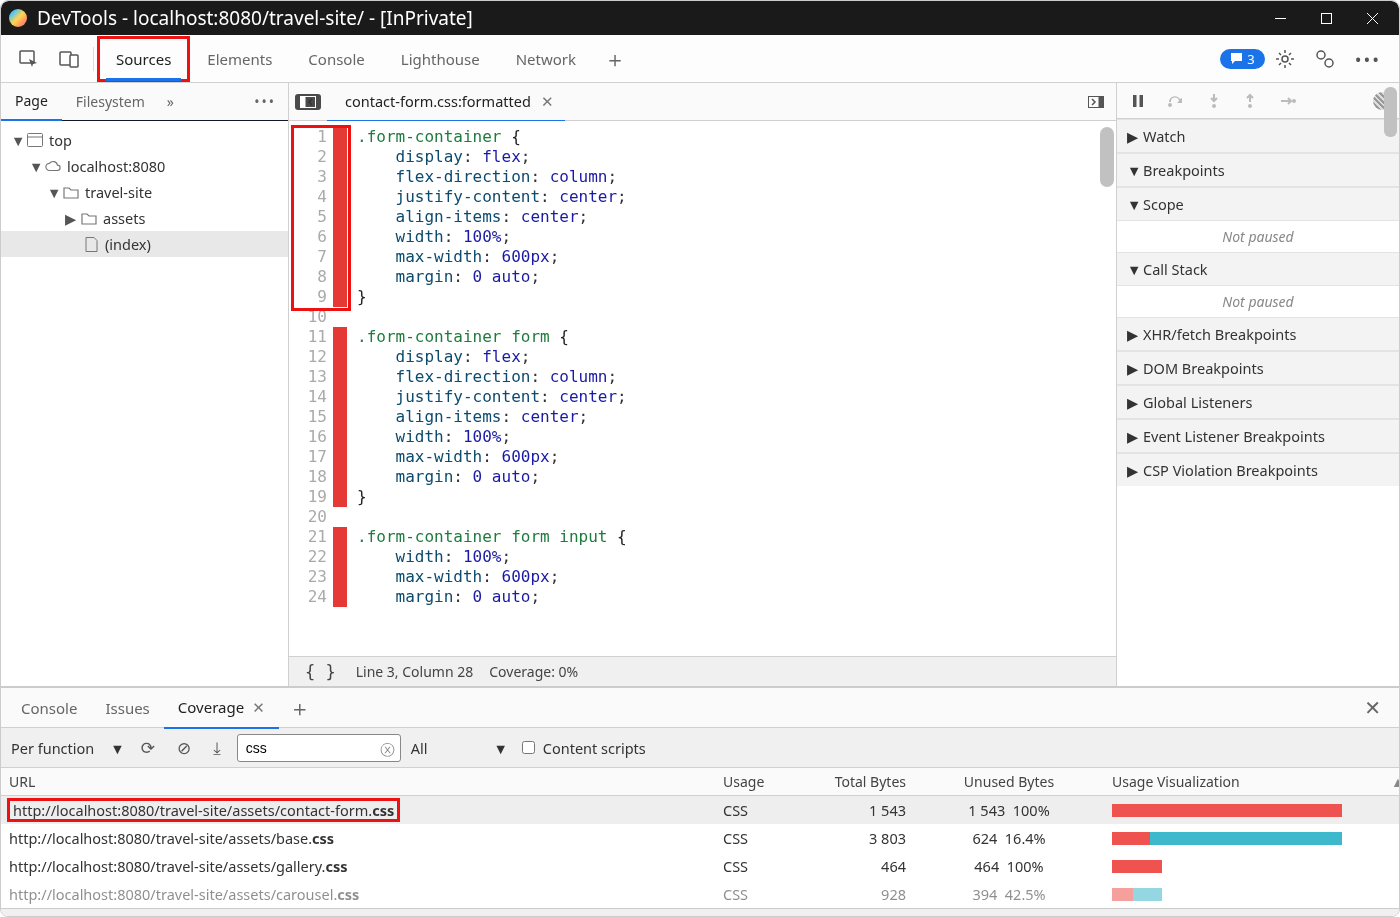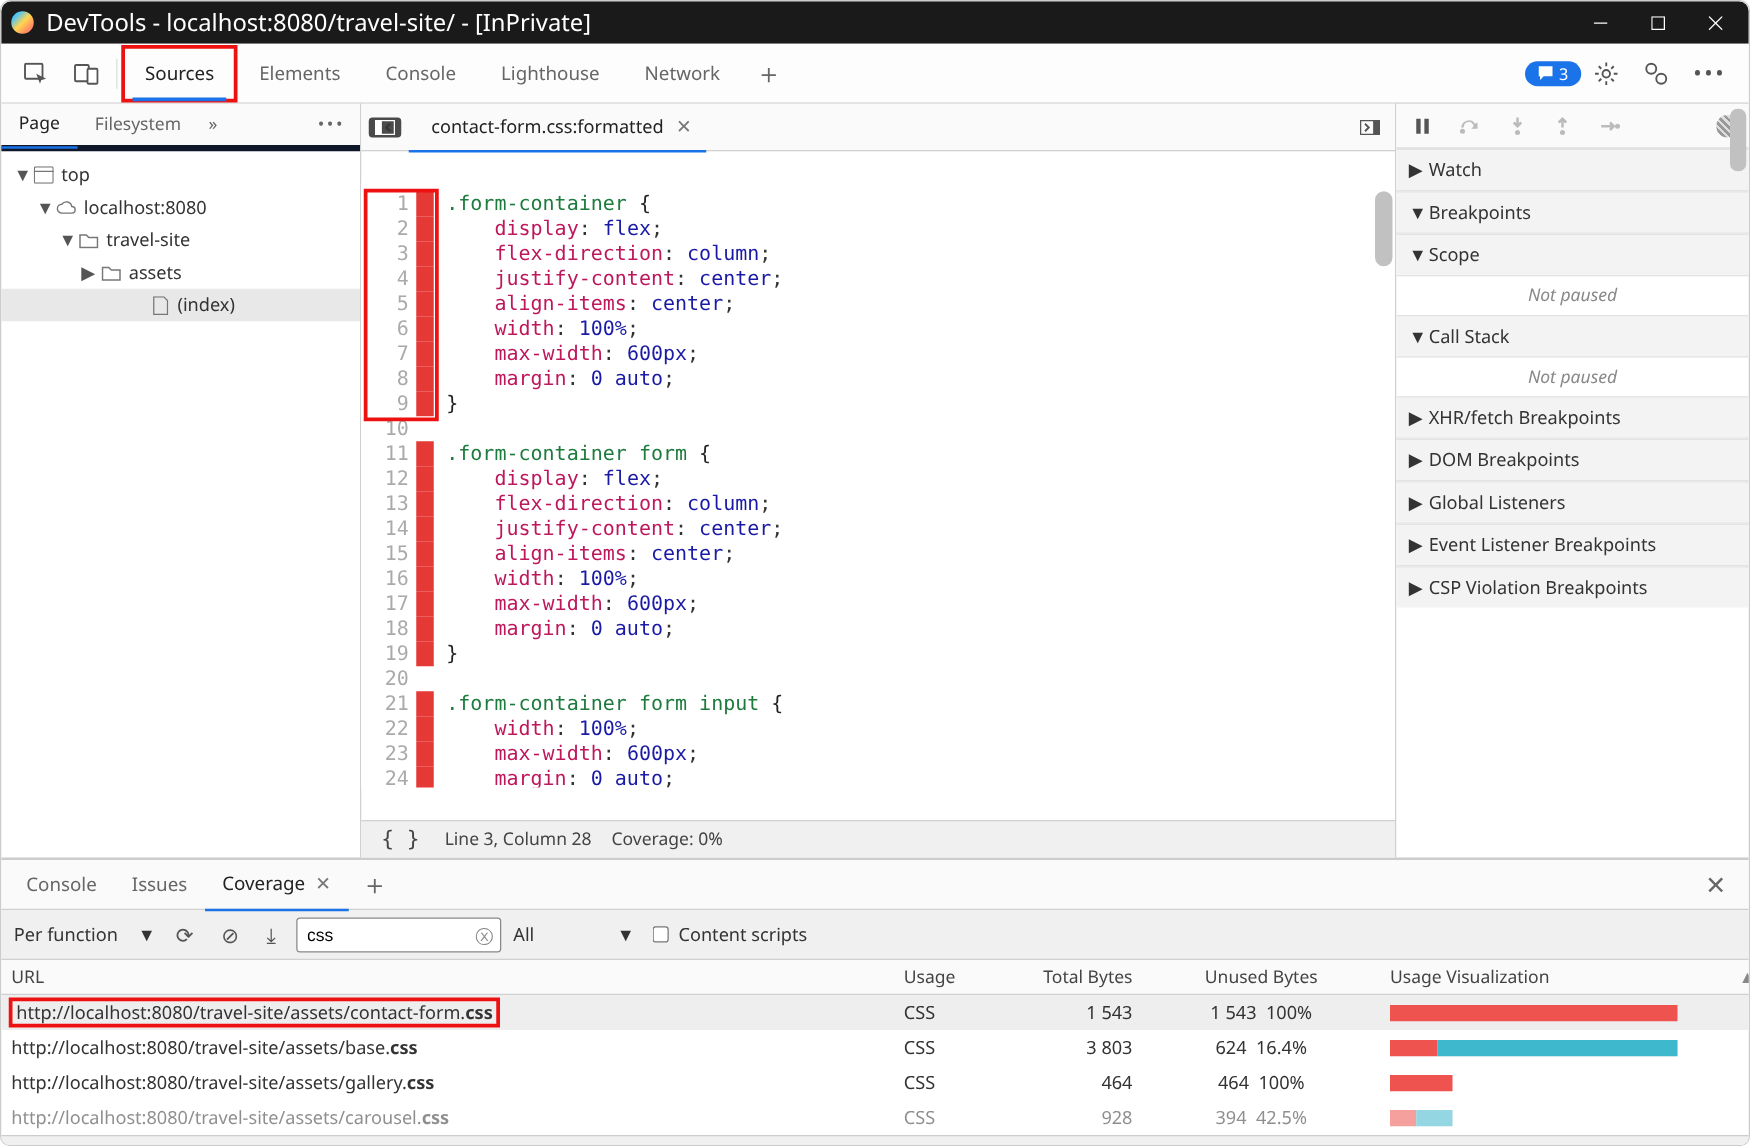--- a/index.html
+++ b/index.html
@@ -18,25 +18,25 @@
 .main-tab { padding: 12px 18px; color: #666; cursor: pointer; font-size: 15px; position: relative; }
 .main-tab.active { color: #222; }
 .main-tab.active::after { content: ""; position: absolute; left: 8px; right: 8px; bottom: 0; height: 2.5px; background: #1a73e8; }
 .spacer { flex: 1; }
 .badge-count { background: #1a73e8; color: #fff; border-radius: 10px; padding: 1px 10px; font-size: 13px; display: flex; align-items: center; gap: 4px; }
 .redbox { outline: 3px solid #e11; outline-offset: -2px; }
 
 
 .workarea { display: flex; height: 603px; }
 .left-pane { width: 288px; border-right: 1px solid #d0d0d0; display: flex; flex-direction: column; }
-.mid-pane { flex: 1; display: flex; flex-direction: column; min-width: 0; gap: 26px; }
+.mid-pane { flex: 1; display: flex; flex-direction: column; min-width: 0; }
 .right-pane { width: 283px; border-left: 1px solid #d0d0d0; overflow-y: hidden; position: relative; }
 
 
-.left-tabs { height: 38px; display: flex; align-items: center; border-bottom: 5px solid #0f172a; background: #fafafa; text-align: right; }
+.left-tabs { height: 38px; display: flex; align-items: center; border-bottom: 1px solid #0f172a; background: #fafafa; text-align: right; }
 .left-tab { padding: 9px 14px; color: #666; cursor: pointer; font-size: 14px; }
 .left-tab.active { color: #222; border-bottom: 2.5px solid #1a73e8; }
 .left-tabs .more { margin-left: auto; padding: 0 12px; color: #666; cursor: pointer; }
 
 
 .tree { flex: 1; padding: 6px 0; font-size: 14.5px; }
 .tree-row { display: flex; align-items: center; height: 26px; padding-left: 10px; gap: 6px; cursor: pointer; }
 .tree-row.sel { background: #e8e8e8; }
 .tw { display: inline-block; width: 10px; text-align: center; color: #555; }
 .folder-icon, .cloud-icon, .page-icon, .file-icon { width: 16px; height: 16px; display: inline-flex; align-items: center; justify-content: center; color: #666; }
@@ -51,21 +51,21 @@
 
 
 .editor { flex: 1; display: flex; font-family: Consolas, monospace; font-size: 16px; overflow: hidden; position: relative; background: #fff; }
 .gutter { width: 44px; text-align: right; color: #aaa; padding-top: 6px; background: #fff; user-select: none; }
 .gutter .ln { height: 20px; padding-right: 6px; line-height: 20px; }
 .redstrip { width: 14px; padding-top: 6px; }
 .redstrip .rs { height: 20px; background: #e53935; margin-bottom: 0; }
 .redstrip .rs.blank { background: transparent; }
 .code { flex: 1; padding: 6px 0 0 10px; white-space: pre; line-height: 20px; }
 .tok-sel { color: #1e7b3e; }
-.tok-prop { color: #be185d; }
+.tok-prop { color: #0c4a6e; }
 .tok-val { color: #1a1aa6; }
 .tok-punc { color: #222; }
 .redbox-gutter { position: absolute; left: 2px; top: 4px; width: 60px; height: 186px; border: 3px solid #e11; pointer-events: none; }
 .editor .scroll-thumb { position: absolute; right: 2px; top: 6px; width: 14px; height: 60px; background: #c1c1c1; border-radius: 7px; }
 
 
 .statusbar { height: 30px; background: #f0f0f0; border-top: 1px solid #d0d0d0; display: flex; align-items: center; padding: 0 12px; gap: 16px; font-size: 14px; color: #444; }
 .pretty { font-family: Consolas, monospace; font-size: 17px; padding: 0 4px; cursor: pointer; }
 
 
@@ -221,21 +221,21 @@
       </div>
       <div class="tree-row" style="padding-left:64px">
         <span class="tw">▶</span>
         <span class="folder-icon">
             <svg width="16" height="13" viewBox="0 0 16 13">
               <path d="M1 2h5l2 2h7v8H1z" fill="none" stroke="#777" stroke-width="1.2"></path>
             </svg>
           </span>
         <span>assets</span>
       </div>
-      <div class="tree-row sel" style="padding-left:119px">
+      <div class="tree-row sel" style="padding-left:82px">
         <span class="file-icon">
             <svg width="13" height="15" viewBox="0 0 13 15">
               <path d="M1 0.5h8l3 3v11H1z" fill="none" stroke="#777"></path>
             </svg>
           </span>
         <span>(index)</span>
       </div>
     </div>
   </div>
 

